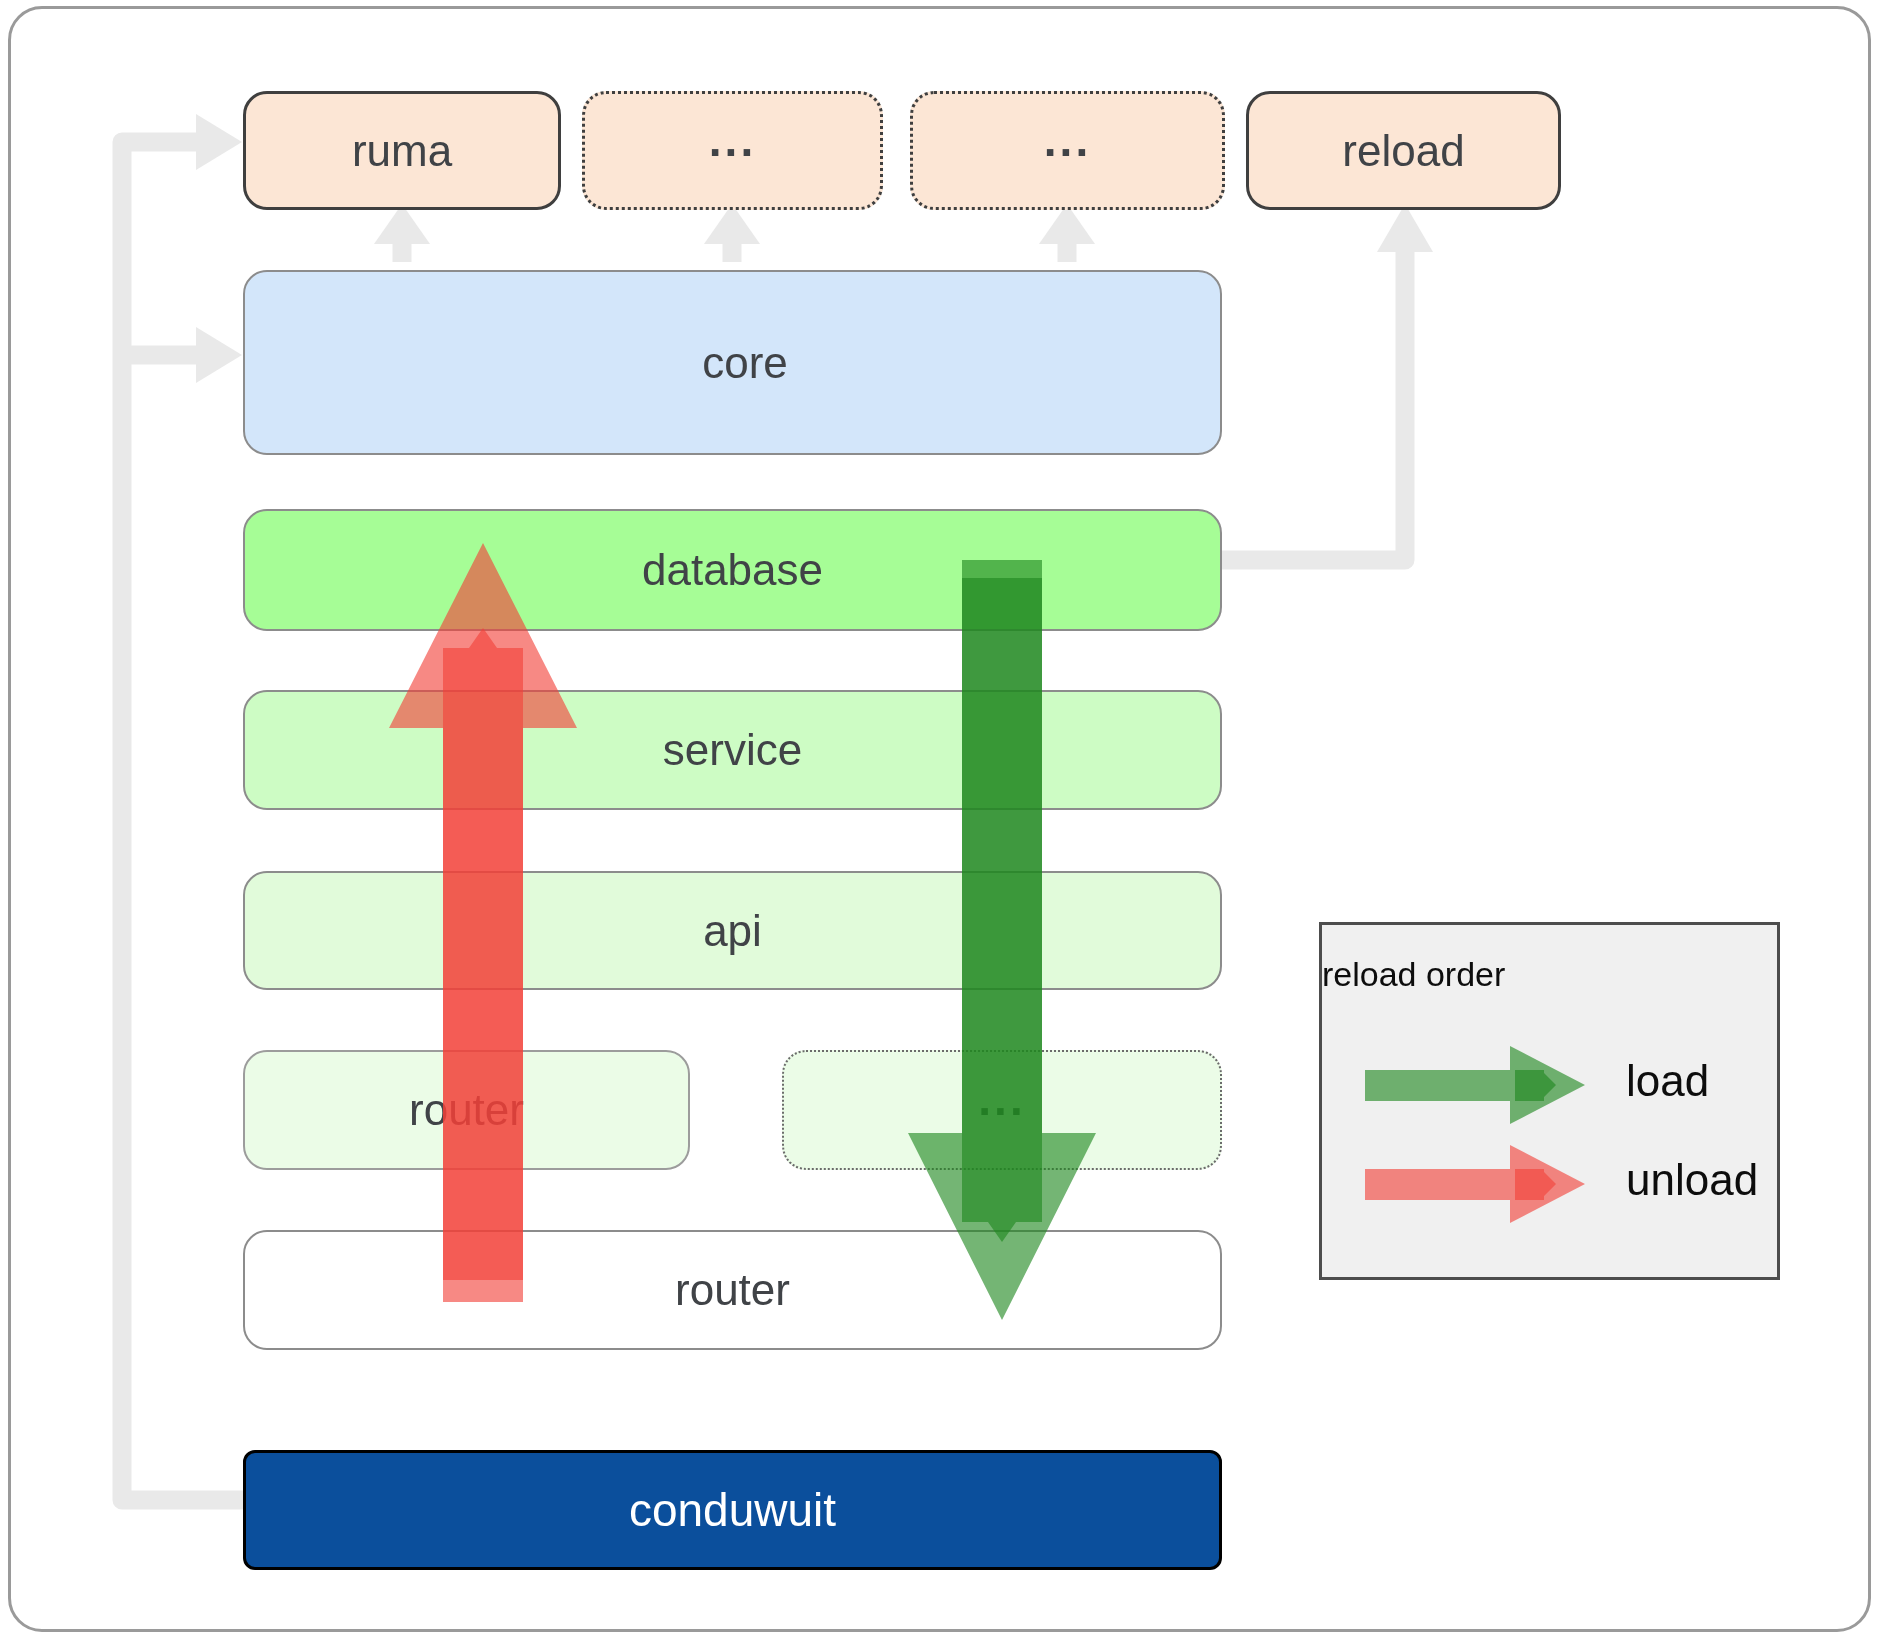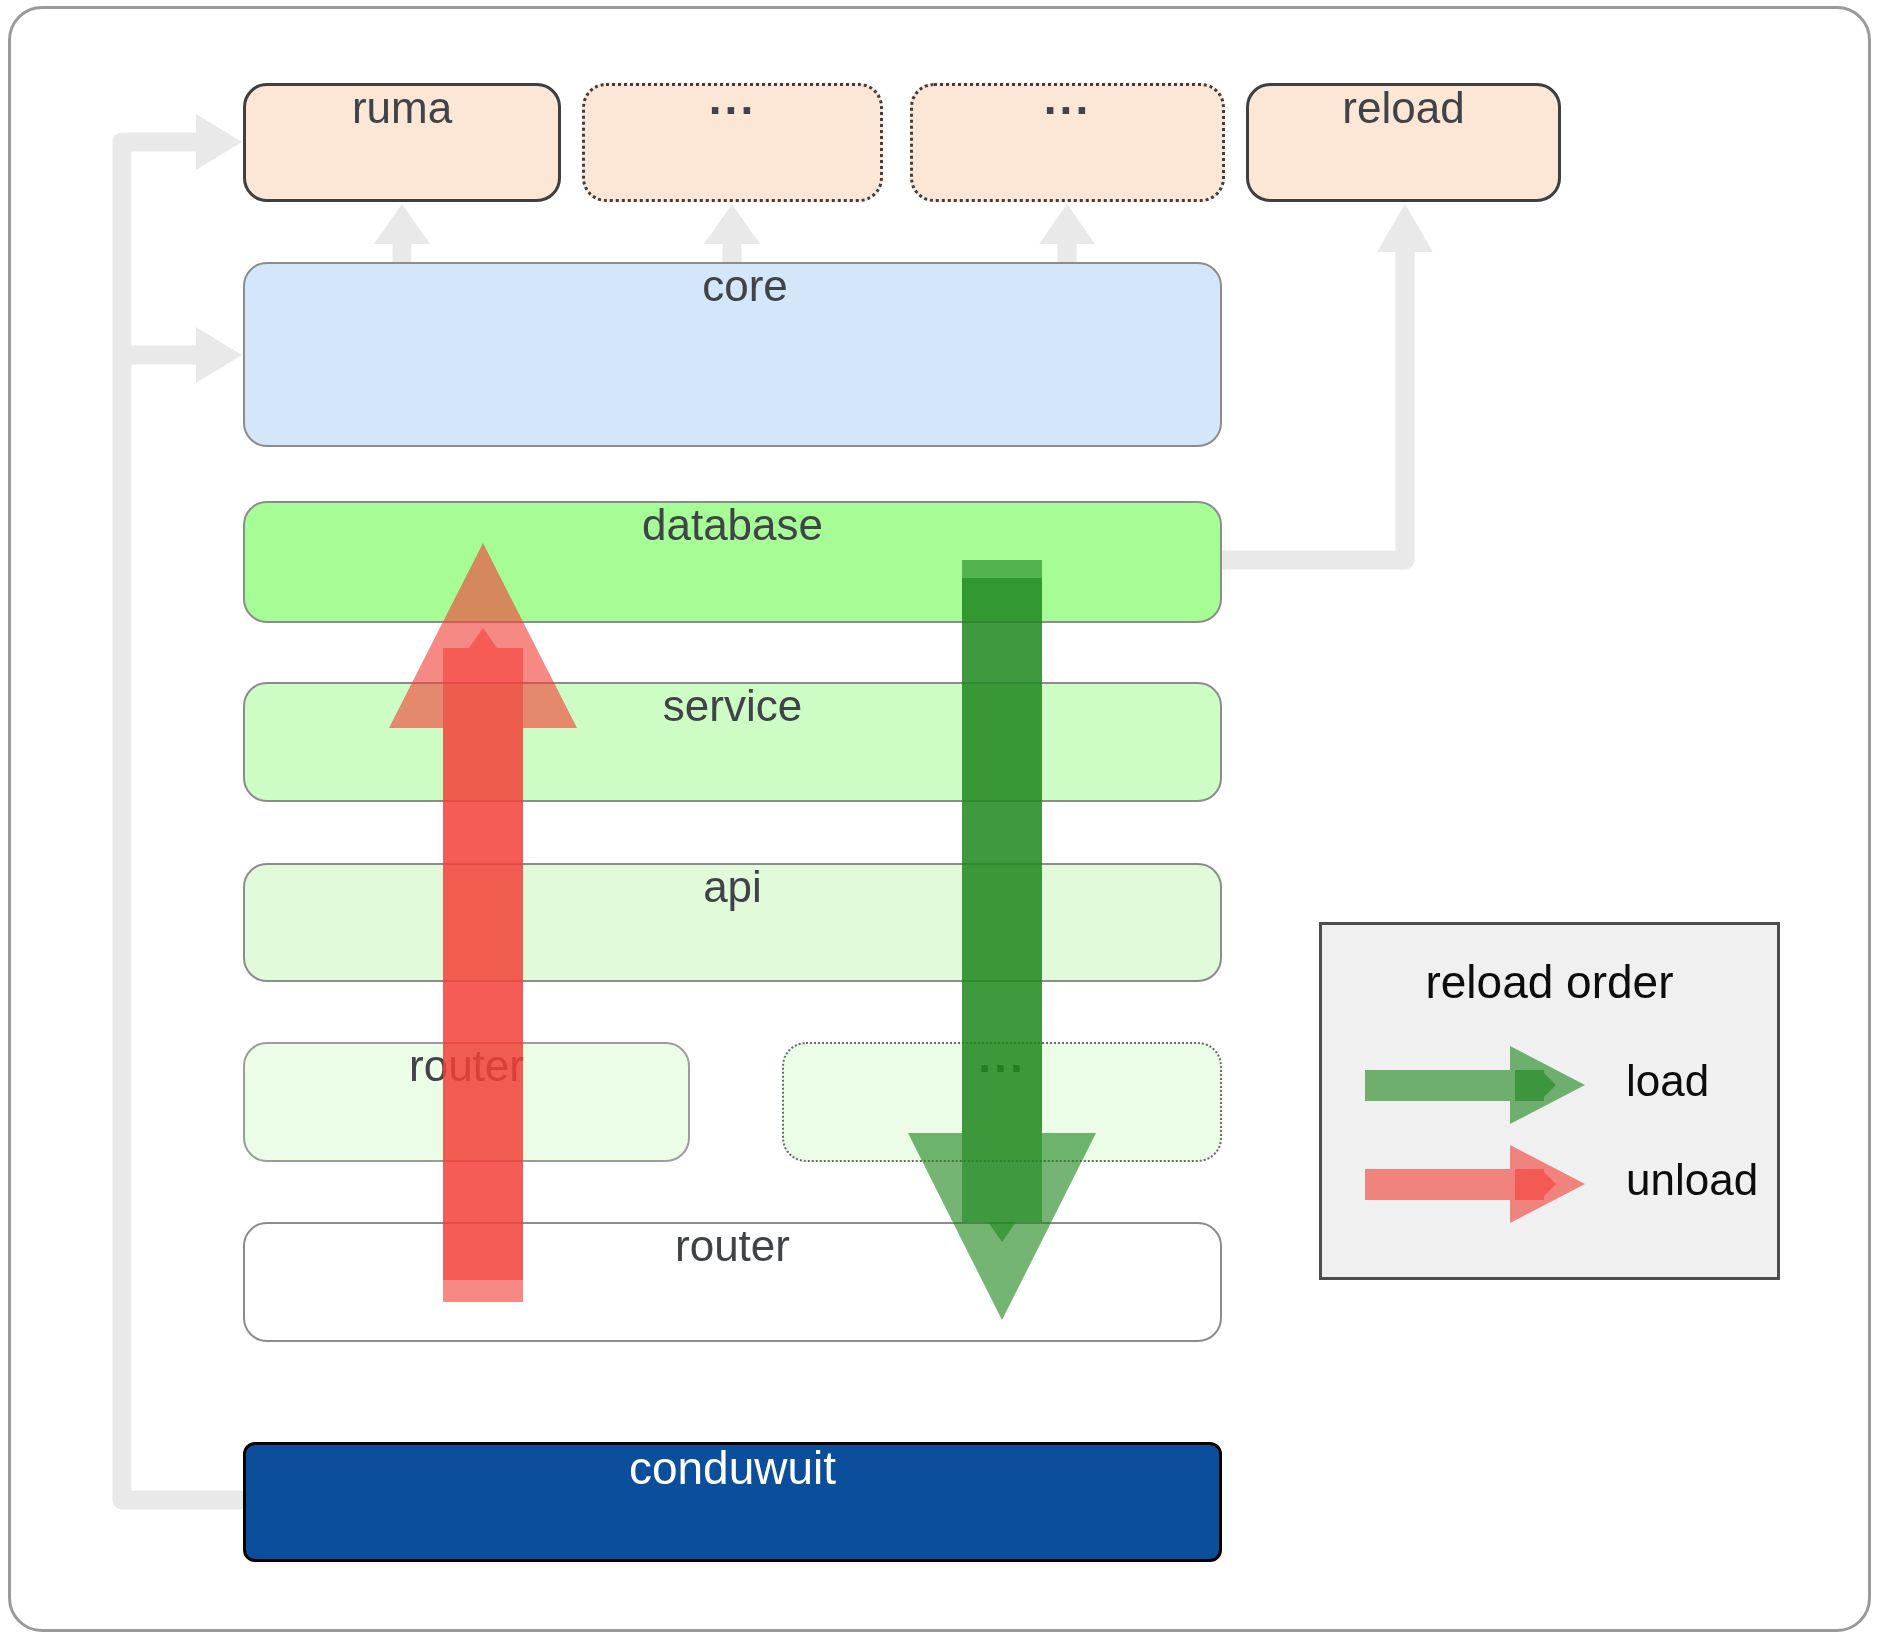--- a/index.html
+++ b/index.html
@@ -6,22 +6,22 @@
   .stage{
     position:relative;width:1883px;height:1643px;background:#ffffff;
     font-family:"Liberation Sans", sans-serif;overflow:hidden;
   }
   .frame{
     position:absolute;left:8px;top:6px;width:1863px;height:1626px;
     border:3px solid #9a9a9a;border-radius:34px;box-sizing:border-box;
   }
   .layer{position:absolute;left:0;top:0;pointer-events:none;}
   .box{
-    position:absolute;box-sizing:border-box;display:flex;justify-content:center;
-    font-size:44px;color:#404347;border-radius:24px;text-align:center;line-height:1;
+    position:absolute;box-sizing:border-box;display:flex;align-items:center;justify-content:center;
+    font-size:44px;color:#404347;border-radius:24px;text-align:center;line-height:1;margin-top:8px;
   }
   .b-solid-dark{border:3px solid #3f3f3f;}
   .b-dot-dark{border:3px dotted #3f3f3f;}
   .b-solid-gray{border:2px solid #8c8c8c;}
   .b-solid-lgray{border:2px solid #9c9c9c;}
   .b-dot-gray{border:2px dotted #6b6b6b;}
   .peach{background:var(--peach);}
   .blue{background:var(--blue);}
   .green1{background:var(--green1);}
   .green2{background:var(--green2);}
@@ -47,22 +47,22 @@
   .conn{stroke:var(--gray);stroke-width:19;fill:none;stroke-linejoin:round;}
   .connhead{fill:var(--gray);}
   .arr-red{fill:var(--red);fill-opacity:0.62;}
   .arr-green{fill:var(--green);fill-opacity:0.62;}
   
   .legend{
     position:absolute;left:1319px;top:922px;width:461px;height:358px;
     background:var(--legendbg);border:3px solid #4d4d4d;box-sizing:border-box;
   }
   .legend-title{
-    position:absolute;left:0;top:30px;width:100%;text-align:center;
-    font-size:46px;color:#0d0d0d;
+    position:absolute;left:0;top:30px;width:100%;text-align:left;
+    font-size:34px;color:#0d0d0d;
   }
   .legend-label{
     position:absolute;left:304px;font-size:44px;color:#0d0d0d;line-height:52px;
   }
   .legend-load{top:130px;}
   .legend-unload{top:229px;}
 </style>
 </head>
 <body>
 

